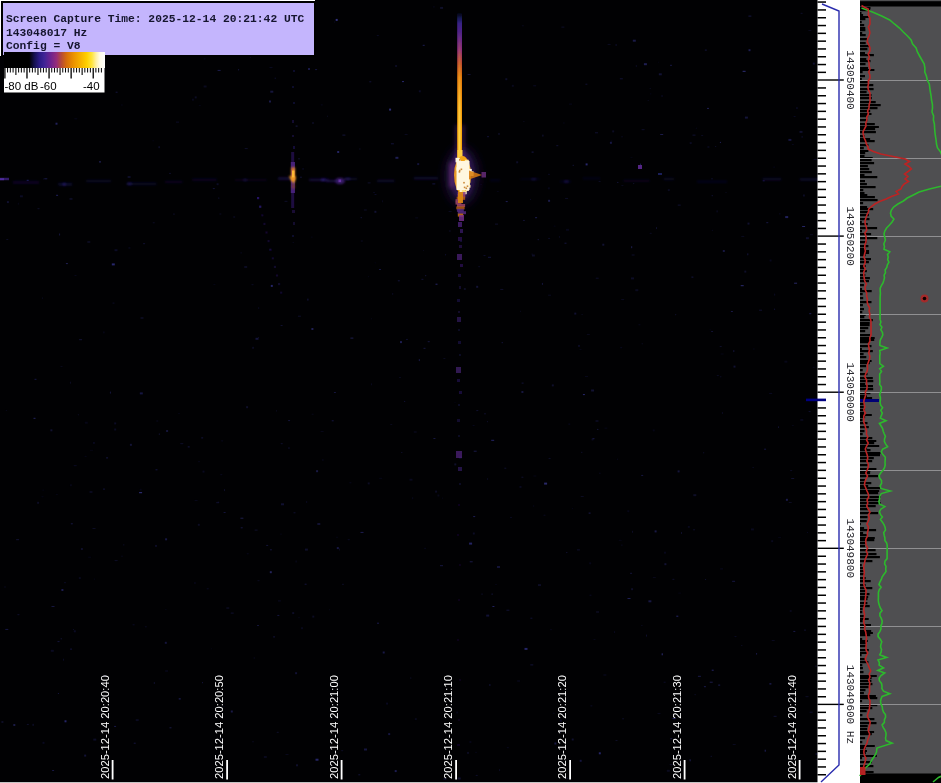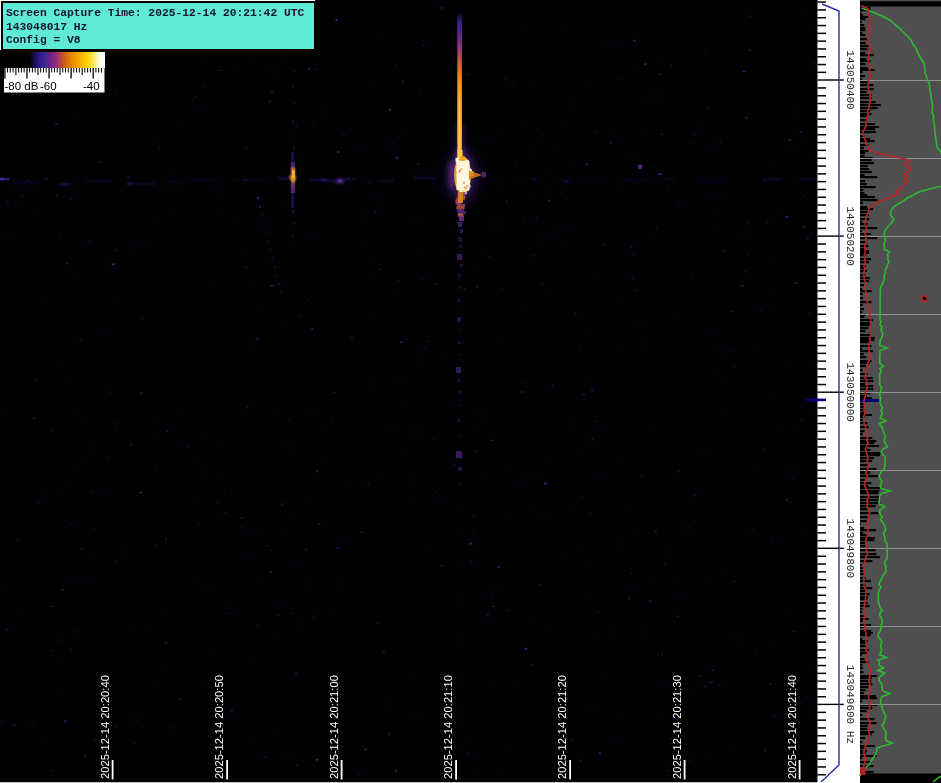--- a/index.html
+++ b/index.html
@@ -1,17 +1,17 @@
 <!DOCTYPE html>
 <html><head><meta charset="utf-8"><style>
 html,body{margin:0;padding:0;background:#010103;width:941px;height:783px;overflow:hidden}
 #root{position:relative;width:941px;height:783px;background:#010103;font-family:"Liberation Sans",sans-serif}
-.info{position:absolute;left:1px;top:1px;width:308px;height:41.8px;background:#5eead4;border:2px solid #000;
+.info{position:absolute;left:1px;top:1px;width:308px;height:41.8px;background:#c4b5fd;border:2px solid #000;
  box-shadow:-1px -1px 0 0 #fff;font-family:"Liberation Mono",monospace;font-weight:bold;font-size:11.3px;
- line-height:13.55px;color:#15152e;padding:4px 0 0 3px;white-space:pre}
+ line-height:13.55px;color:#15152e;padding:10px 0 0 3px;white-space:pre}
 .cbar{position:absolute;left:4px;top:52px;width:100.5px;height:15.5px;
  background:linear-gradient(to right,#000 0%,#000 25%,#14104e 30%,#2a1a86 35%,#3f2496 40%,#6c2390 46%,#952d7a 52%,#b84c34 57%,#d66d0a 62%,#eb9300 69%,#f7b300 76%,#ffd000 82%,#ffe53c 87%,#fff0a0 91%,#fffce8 95%,#fff 100%)}
 </style></head>
 <body>
 <div id="root">
 <svg width="941" height="783" style="position:absolute;left:0;top:0">
 <defs>
 <filter id="f1" x="-50%" y="-50%" width="200%" height="200%">
           <feGaussianBlur stdDeviation="0.6"></feGaussianBlur>
         </filter>

